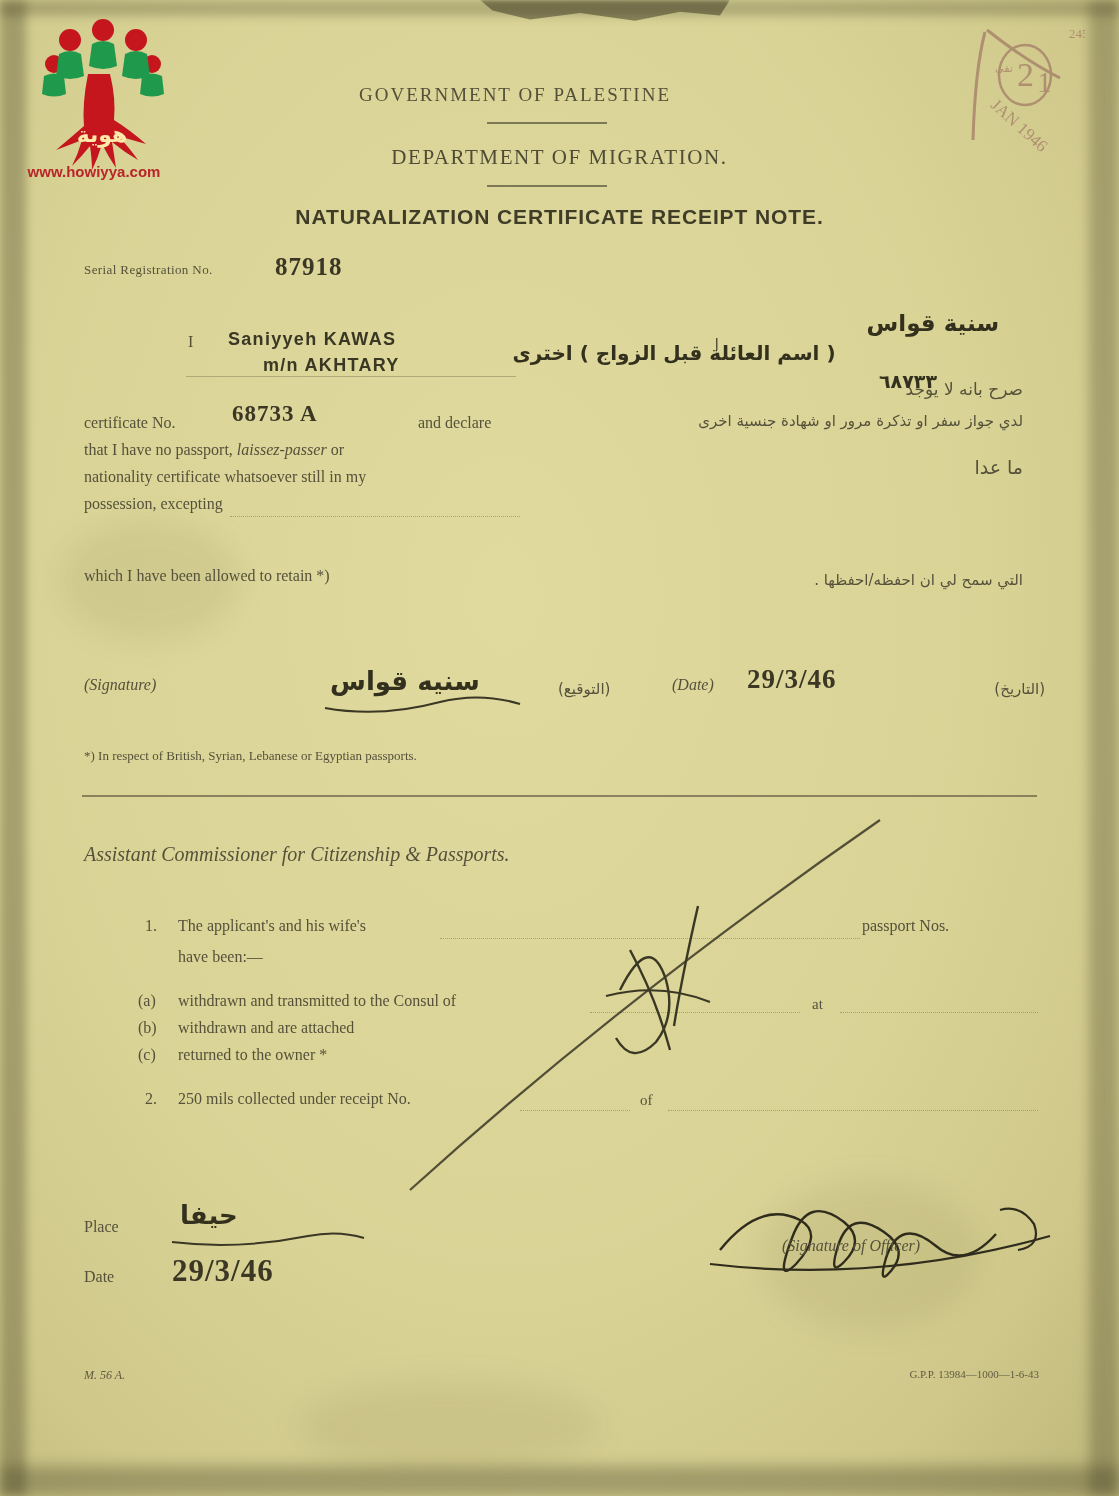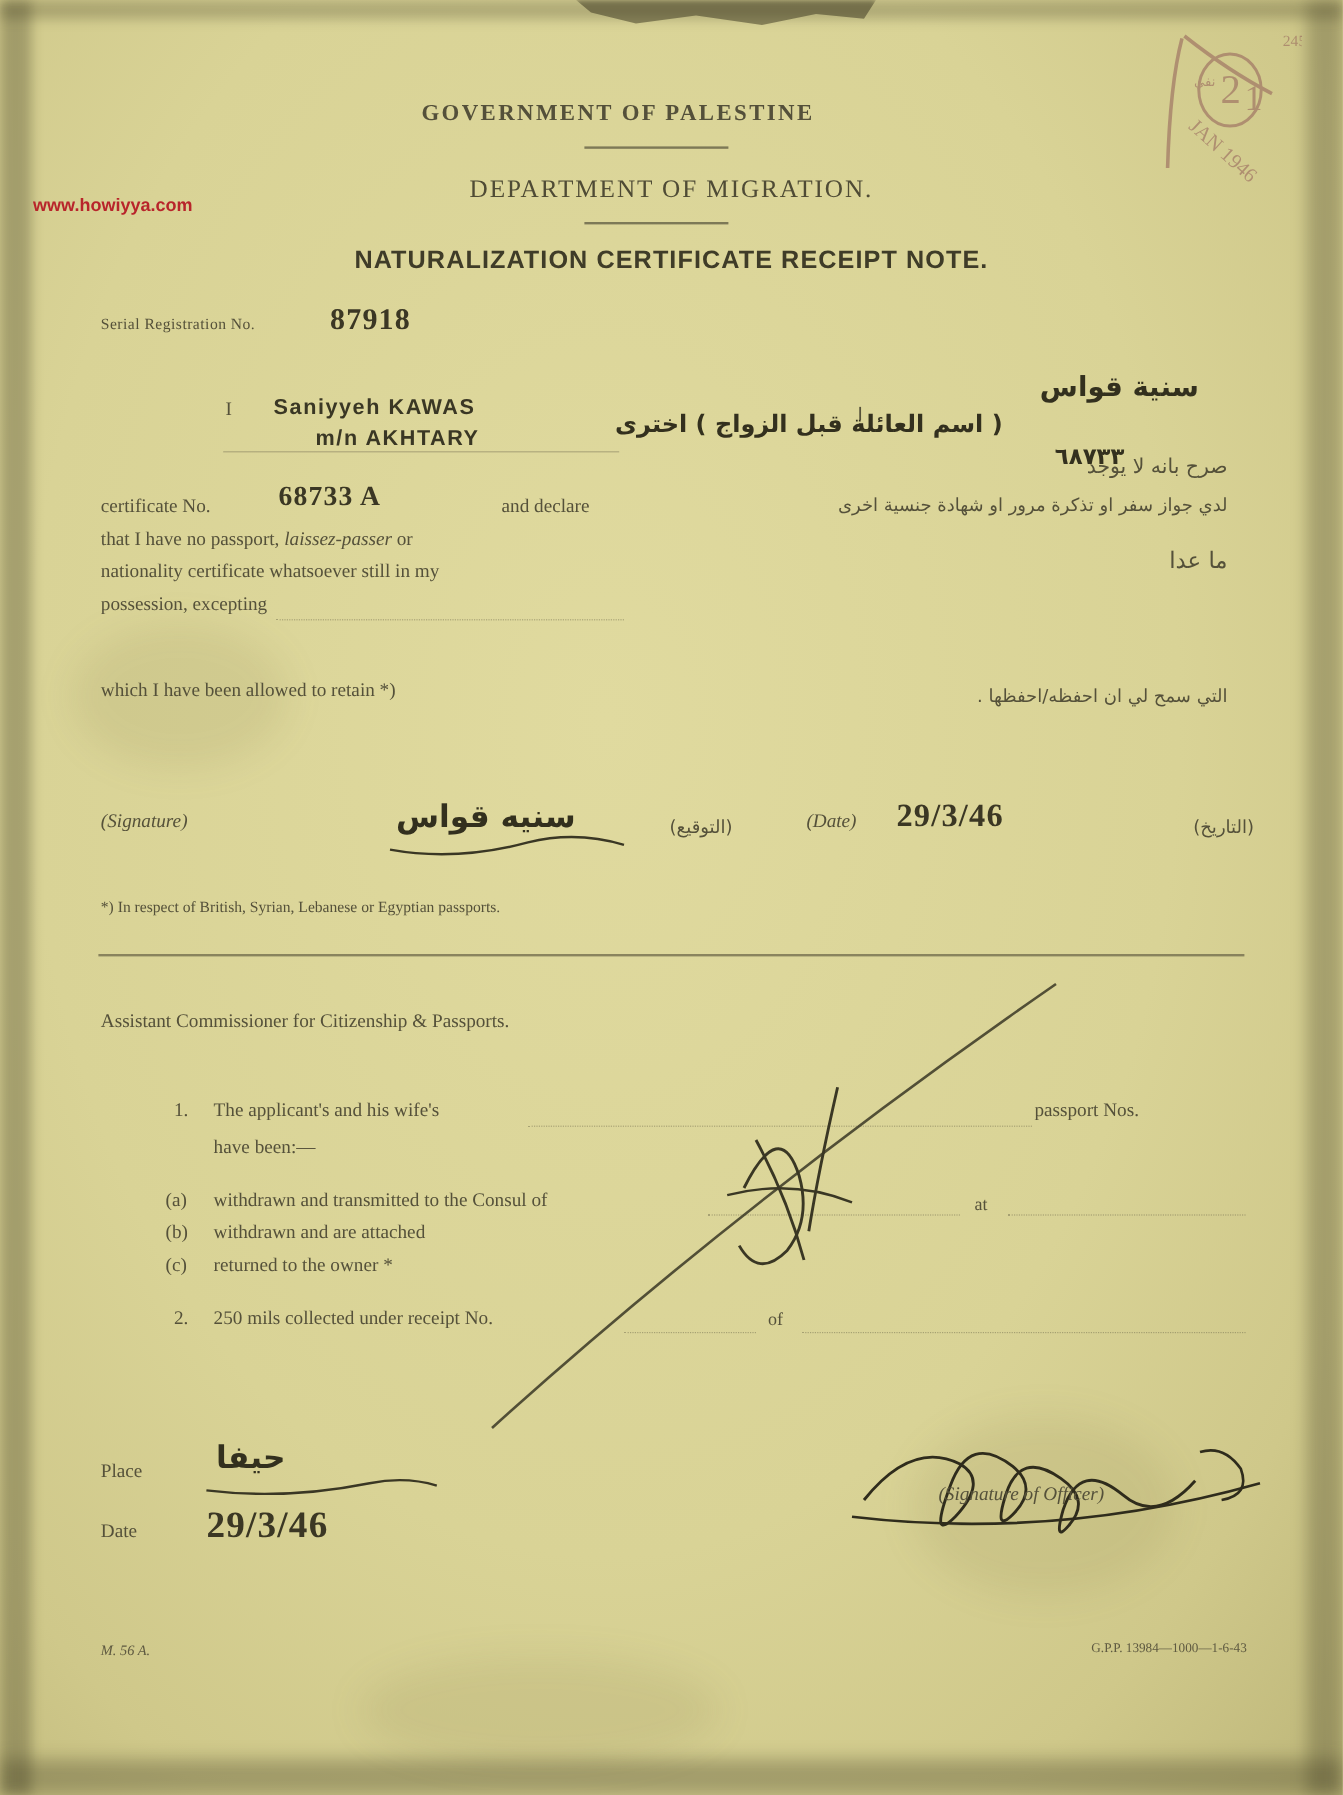--- a/index.html
+++ b/index.html
@@ -48,21 +48,21 @@
   .stamp{
     position:absolute;right:34px;top:20px;width:120px;height:150px;
     color:#9a6b5f;opacity:.62;
   }
 
   .sheet{position:absolute;inset:0;}
 
   .ctr{position:absolute;text-align:center;}
   h1.gov{
     left:0;top:84px;width:1030px;
-    font-size:19px;letter-spacing:2.0px;font-weight:bold;margin:0;
+    font-size:19px;letter-spacing:2.0px;font-weight:normal;margin:0;
     color:#54503a;
   }
   .rule{
     position:absolute;height:2px;background:#5d5940;opacity:.75;
   }
   h2.dept{
     left:0;top:145px;width:1119px;
     font-size:21px;letter-spacing:1.6px;font-weight:normal;margin:0;color:#4f4b35;
   }
   h3.title{
@@ -112,20 +112,45 @@
 <div class="edge-right edge-dark"></div>
 <div class="edge-top edge-dark"></div>
 <div class="edge-bottom edge-dark"></div>
 <div class="torn-top"></div>
 <div class="stain" style="left:60px;top:520px;width:180px;height:120px;"></div>
 <div class="stain" style="left:760px;top:1180px;width:220px;height:150px;"></div>
 <div class="stain" style="left:300px;top:1380px;width:300px;height:90px;"></div>
 
 <div class="sheet">
 
+  <div class="logo">
+    <svg width="170" height="175" viewBox="0 0 170 175">
+
+      <g fill="#c4161c">
+        <circle cx="52" cy="28" r="11"></circle>
+        <circle cx="85" cy="18" r="11"></circle>
+        <circle cx="118" cy="28" r="11"></circle>
+        <circle cx="36" cy="52" r="9"></circle>
+        <circle cx="134" cy="52" r="9"></circle>
+      </g>
+      <g fill="#1f9a4d">
+        <path d="M41 42 q11 -6 22 0 l3 22 q-14 6 -28 0 z"></path>
+        <path d="M74 32 q11 -6 22 0 l3 22 q-14 6 -28 0 z"></path>
+        <path d="M107 42 q11 -6 22 0 l3 22 q-14 6 -28 0 z"></path>
+        <path d="M26 64 q10 -5 20 0 l2 18 q-12 5 -24 0 z"></path>
+        <path d="M124 64 q10 -5 20 0 l2 18 q-12 5 -24 0 z"></path>
+      </g>
+
+      <path d="M70 62 q-6 30 -4 52 q-16 14 -28 24 q16 -6 26 -10 q-4 14 -10 26 q10 -10 18 -20
+               q2 14 2 24 q6 -12 10 -26 q6 12 14 24 q-2 -14 -4 -26 q12 10 26 18 q-10 -14 -20 -24
+               q14 4 28 8 q-16 -14 -32 -24 q2 -22 -4 -46 z" fill="#c4161c"></path>
+
+      <text x="84" y="130" font-family="DejaVu Sans, sans-serif" font-size="22" fill="#ffe9a8" text-anchor="middle" font-weight="bold">هوية</text>
+    </svg>
+  </div>
   <div class="logo-caption">www.howiyya.com</div>
 
   <div class="stamp">
     <svg width="120" height="150" viewBox="0 0 120 150">
       <path d="M20 12 Q10 50 8 120" stroke="#9a6b5f" stroke-width="3" fill="none"></path>
       <path d="M22 10 Q60 40 95 58" stroke="#9a6b5f" stroke-width="3" fill="none"></path>
       <ellipse cx="60" cy="55" rx="26" ry="30" stroke="#9a6b5f" stroke-width="2.5" fill="none"></ellipse>
       <text x="52" y="66" font-family="Liberation Serif, serif" font-size="34" fill="#9a6b5f">2</text>
       <text x="72" y="72" font-family="Liberation Serif, serif" font-size="30" fill="#9a6b5f">1</text>
       <text x="30" y="52" font-family="DejaVu Sans, sans-serif" font-size="11" fill="#9a6b5f">نفي</text>
@@ -185,21 +210,21 @@
   </svg>
   <div class="ar" style="left:558px;top:674px;position:absolute;font-size:15px;">(التوقيع)</div>
 
   <div class="lbl" style="left:672px;top:676px;font-style:italic;font-size:16px;">(Date)</div>
   <div class="hand" style="position:absolute;left:747px;top:664px;font-size:27px;">29/3/46</div>
   <div class="ar" style="right:74px;top:674px;position:absolute;font-size:15px;">(التاريخ)</div>
 
   <div class="lbl" style="left:84px;top:748px;font-size:13px;">*) In respect of British, Syrian, Lebanese or Egyptian passports.</div>
   <div class="hr-main"></div>
 
-  <div class="lbl" style="left:84px;top:843px;font-size:16px;">Assistant Commissioner for Citizenship &amp; Passports.</div>
+  <div class="lbl" style="left:84px;top:843px;font-size:20px;font-style:italic;">Assistant Commissioner for Citizenship &amp; Passports.</div>
 
   <div class="lbl" style="left:145px;top:917px;font-size:16px;">1.</div>
   <div class="lbl" style="left:178px;top:917px;font-size:16px;">The applicant's and his wife's</div>
   <div class="dotted" style="left:440px;top:938px;width:420px;"></div>
   <div class="lbl" style="left:862px;top:917px;font-size:16px;">passport Nos.</div>
   <div class="lbl" style="left:178px;top:948px;font-size:16px;">have been:—</div>
 
   <div class="lbl" style="left:138px;top:992px;font-size:16px;">(a)</div>
   <div class="lbl" style="left:178px;top:992px;font-size:16px;">withdrawn and transmitted to the Consul of</div>
   <div class="dotted" style="left:590px;top:1012px;width:210px;"></div>

